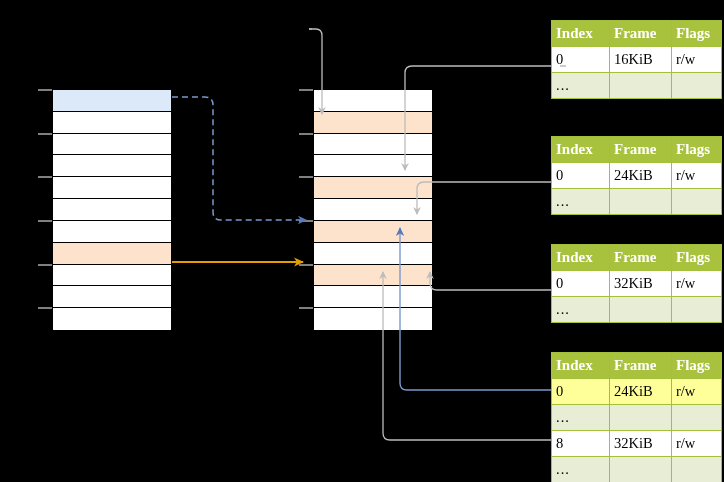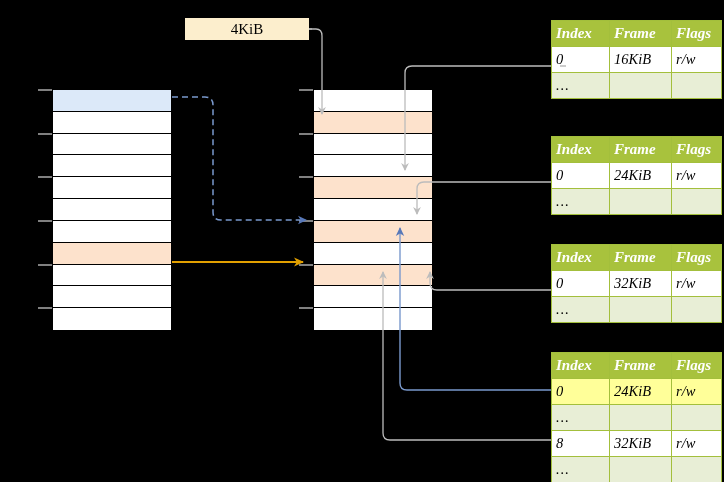--- a/index.html
+++ b/index.html
@@ -52,21 +52,20 @@
     box-sizing: border-box;
   }
 
   
   .ptable {
     position: absolute;
     border-collapse: collapse;
     table-layout: fixed;
     background: #fdba74;
     font-size: 14.5px;
-    font-style: italic;
   }
   .ptable th, .ptable td {
     border: 1px solid #a3bf3c;
     padding: 1px 4px;
     height: 26px;
     box-sizing: border-box;
     text-align: left;
     font-weight: normal;
     color: #000000;
     vertical-align: middle;
@@ -97,21 +96,20 @@
     width: 724px;
     height: 482px;
     pointer-events: none;
   }
 </style>
 </head>
 <body>
 
 <div id="canvas">
 
-  <div class="kib-box" style="left:185px; top:18px; width:124px; height:22px;">4KiB</div>
 
   <div class="mem-col" id="left-col" style="left:52px; top:89px; width:120px; height:240px;">
       <div class="mem-row blue" style="height: 21.8182px;"></div>
       <div class="mem-row" style="height: 21.8182px;"></div>
       <div class="mem-row" style="height: 21.8182px;"></div>
       <div class="mem-row" style="height: 21.8182px;"></div>
       <div class="mem-row" style="height: 21.8182px;"></div>
       <div class="mem-row" style="height: 21.8182px;"></div>
       <div class="mem-row" style="height: 21.8182px;"></div>
       <div class="mem-row peach" style="height: 21.8182px;"></div>

